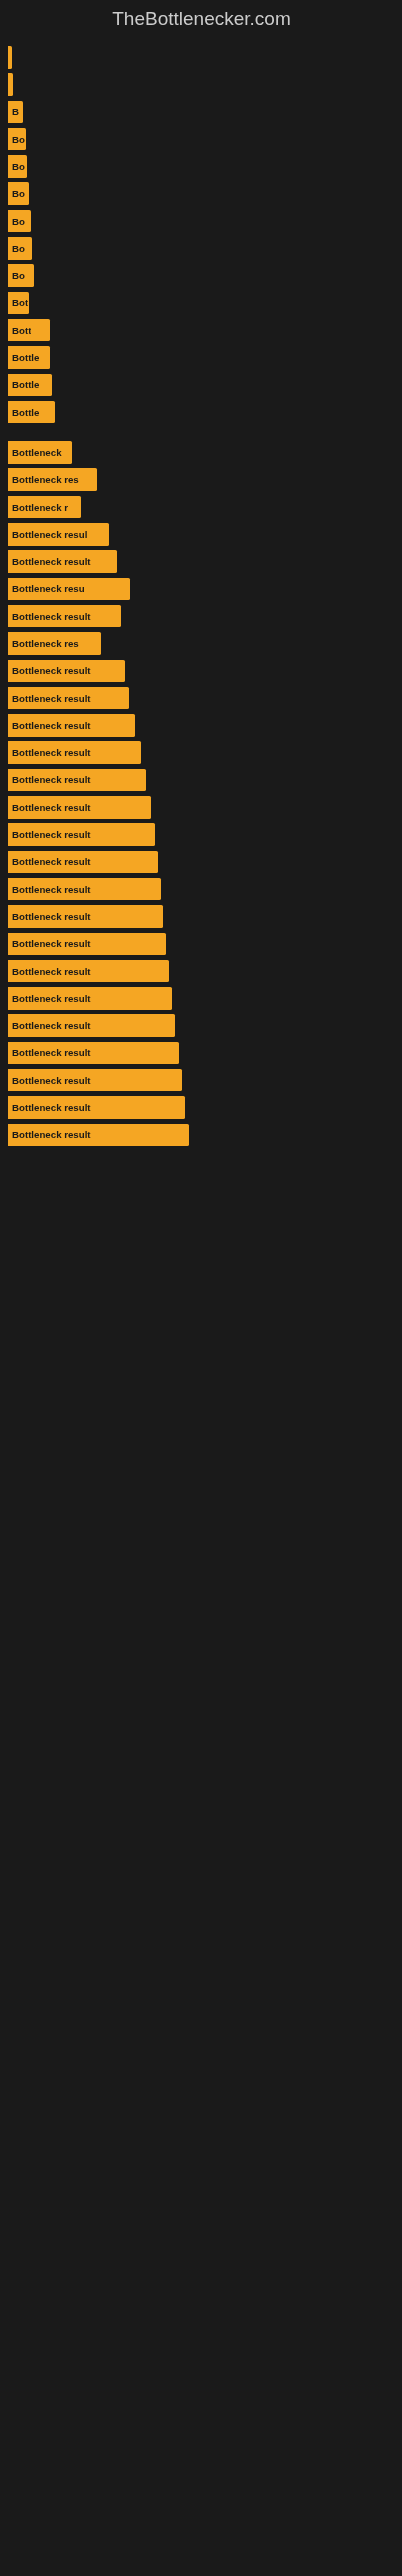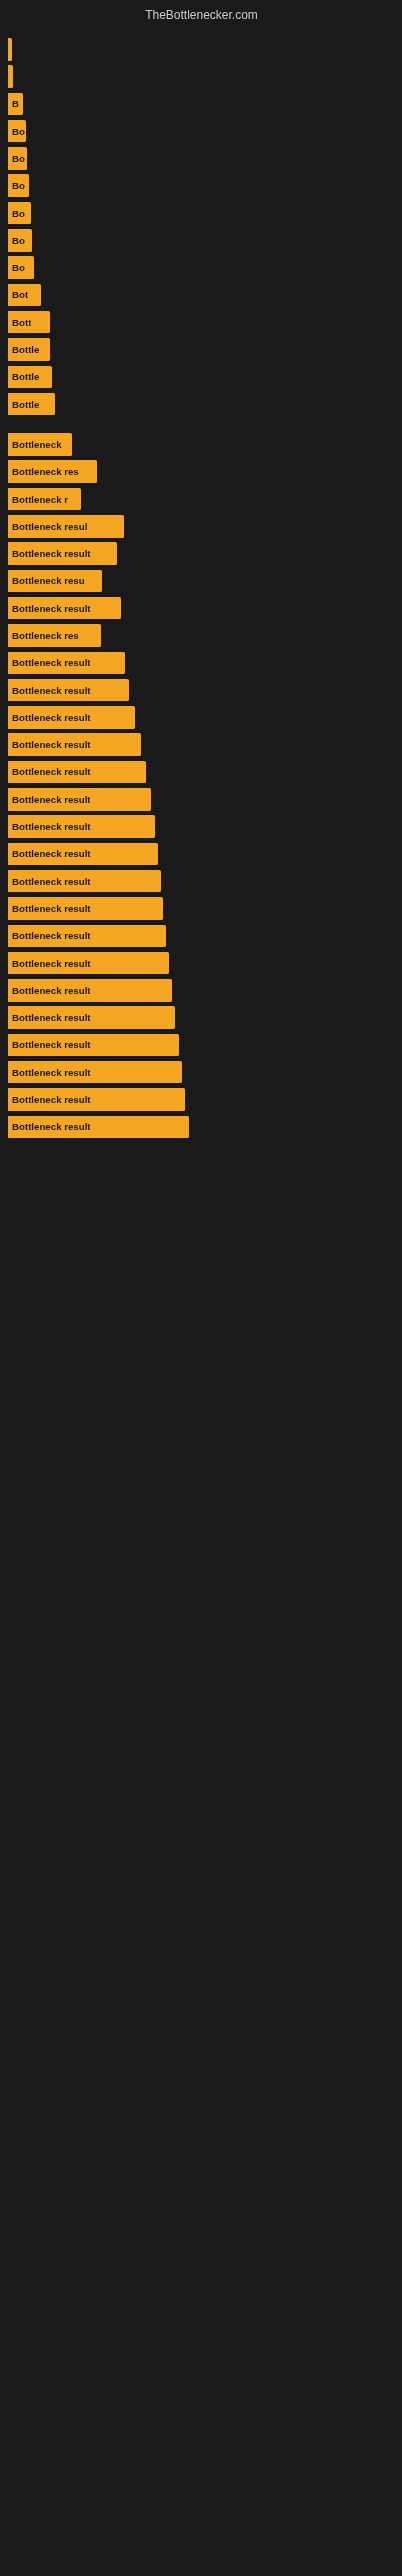--- a/index.html
+++ b/index.html
@@ -12,21 +12,21 @@
       background-color: #1a1a1a;
       font-family: Arial, sans-serif;
       width: 403px;
       min-height: 2576px;
       position: relative;
       overflow-x: hidden;
     }
 
     .site-title {
       color: #cccccc;
-      font-size: 12px;
+      font-size: 19px;
       text-align: center;
       padding: 8px 0 4px 0;
       font-weight: normal;
     }
 
     .bars-container {
       padding: 12px 8px 8px 8px;
       display: flex;
       flex-direction: column;
       gap: 0px;
@@ -102,21 +102,21 @@
       <div class="bar" style="width: 24px;">
         <span class="bar-label">Bo</span>
       </div>
     </div>
     <div class="bar-row">
       <div class="bar" style="width: 26px;">
         <span class="bar-label">Bo</span>
       </div>
     </div>
     <div class="bar-row">
-      <div class="bar" style="width: 33px; text-align: center;">
+      <div class="bar" style="width: 21px; text-align: center;">
         <span class="bar-label">Bot</span>
       </div>
     </div>
     <div class="bar-row">
       <div class="bar" style="width: 42px;">
         <span class="bar-label">Bott</span>
       </div>
     </div>
     <div class="bar-row">
       <div class="bar" style="width: 42px;">
@@ -142,31 +142,31 @@
       <div class="bar" style="width: 89px;">
         <span class="bar-label">Bottleneck res</span>
       </div>
     </div>
     <div class="bar-row">
       <div class="bar" style="width: 73px;">
         <span class="bar-label">Bottleneck r</span>
       </div>
     </div>
     <div class="bar-row">
-      <div class="bar" style="width: 116px;">
+      <div class="bar" style="width: 101px;">
         <span class="bar-label">Bottleneck resul</span>
       </div>
     </div>
     <div class="bar-row">
       <div class="bar" style="width: 109px;">
         <span class="bar-label">Bottleneck result</span>
       </div>
     </div>
     <div class="bar-row">
-      <div class="bar" style="width: 94px;">
+      <div class="bar" style="width: 122px;">
         <span class="bar-label">Bottleneck resu</span>
       </div>
     </div>
     <div class="bar-row">
       <div class="bar" style="width: 113px;">
         <span class="bar-label">Bottleneck result</span>
       </div>
     </div>
     <div class="bar-row">
       <div class="bar" style="width: 93px;">

